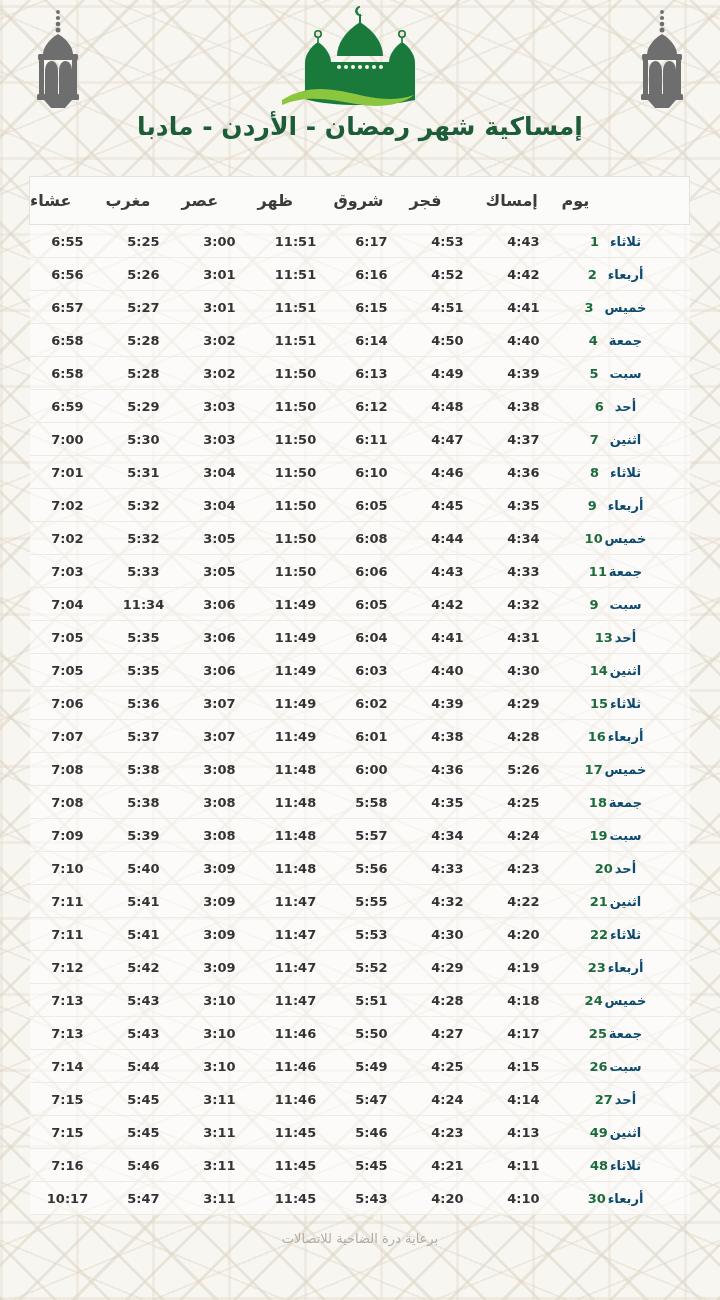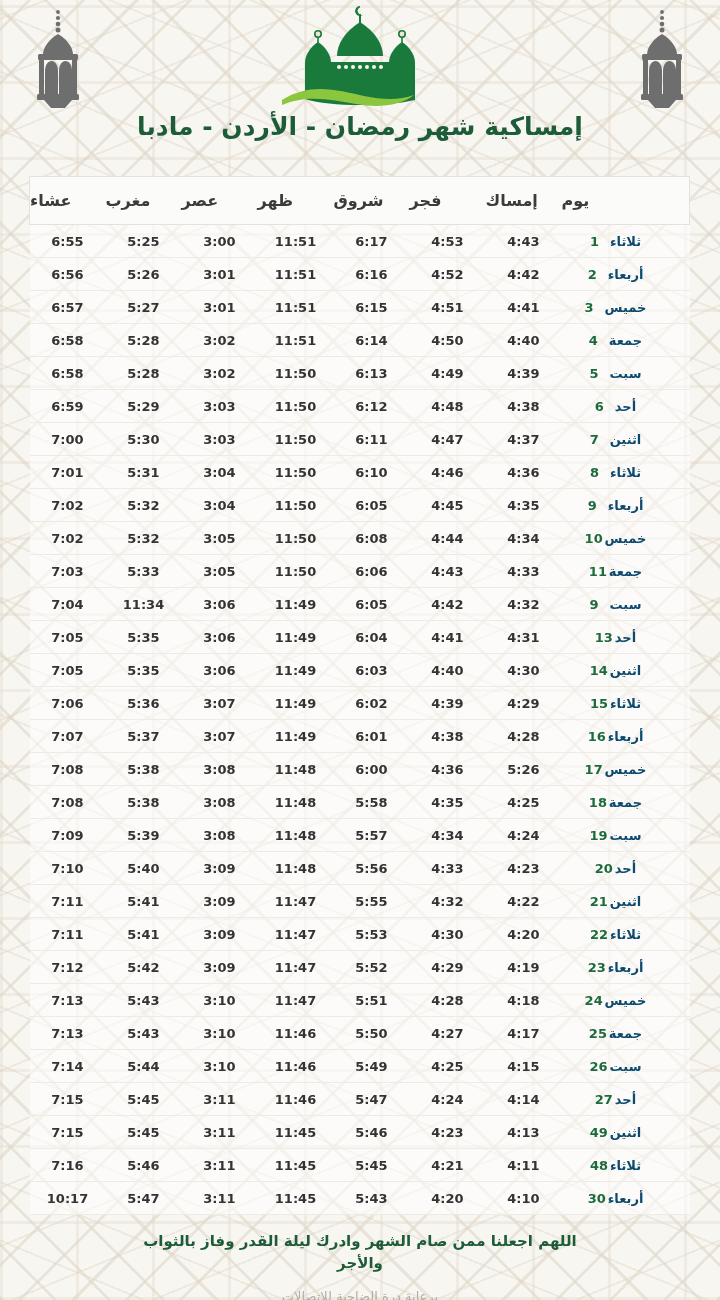--- a/index.html
+++ b/index.html
@@ -571,17 +571,16 @@
             <td>11:45</td>
             <td>3:11</td>
             <td>5:47</td>
             <td>10:17</td>
           </tr>
         </tbody>
     </table>
   </div>
 
   <div class="footer">
-    <div class="dua">اللهم اجعلنا ممن صام الشهر وادرك ليلة القدر وفاز بالثواب والأجر</div>
     <div class="sponsor">برعاية درة الضاحية للاتصالات</div>
   </div>
 
 </div>
 
 </body></html>

